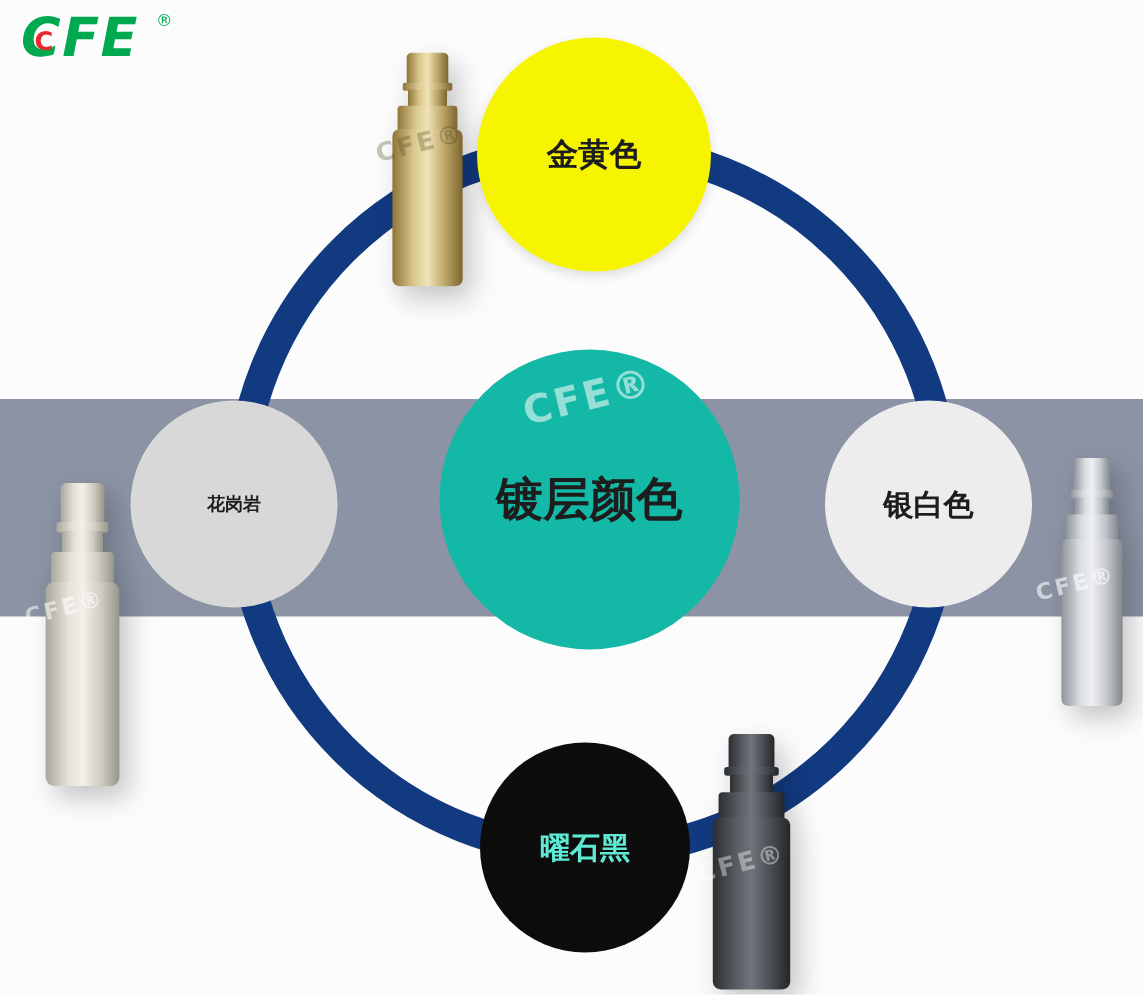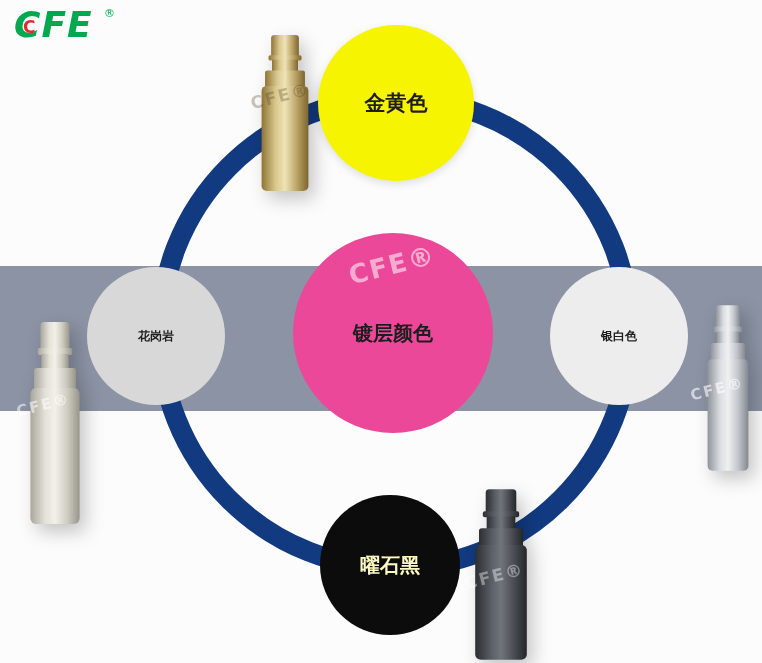--- a/index.html
+++ b/index.html
@@ -24,25 +24,25 @@
     z-index:3;
   }
 
   
   .circle {
     position:absolute; border-radius:50%;
     display:flex; align-items:center; justify-content:center;
     font-weight:bold; color:#1d1d1d; z-index:5;
     text-align:right;
   }
-  .node-center { left:293px; top:233px; width:200px; height:200px; background:#ec4899; font-size:20px; }
+  .node-center { left:293px; top:233px; width:200px; height:200px; background:#14b8a6; font-size:31px; }
   .node-top    { left:318px; top:25px;  width:156px; height:156px; background:#f7f400; font-size:21px; box-shadow:0 3px 8px rgba(0,0,0,0.12); }
   .node-left   { left:87px;  top:267px; width:138px; height:138px; background:#d8d8d8; font-size:12px; }
-  .node-right  { left:550px; top:267px; width:138px; height:138px; background:#ededed; font-size:12px; }
-  .node-bottom { left:320px; top:495px; width:140px; height:140px; background:#0c0c0c; color:#fef9c3; font-size:20px; }
+  .node-right  { left:550px; top:267px; width:138px; height:138px; background:#ededed; font-size:20px; }
+  .node-bottom { left:320px; top:495px; width:140px; height:140px; background:#0c0c0c; color:#5eead4; font-size:20px; }
 
   
   .pin {
     position:absolute; z-index:4;
     filter:drop-shadow(6px 8px 9px rgba(0,0,0,0.22));
   }
   .pin svg { display:block; width:100%; height:100%; }
   .pin-gold   { left:246px; top:32px;  width:78px; height:162px; }
   .pin-left   { left:14px;  top:318px; width:82px; height:210px; }
   .pin-right  { left:694px; top:302px; width:68px; height:172px; }

